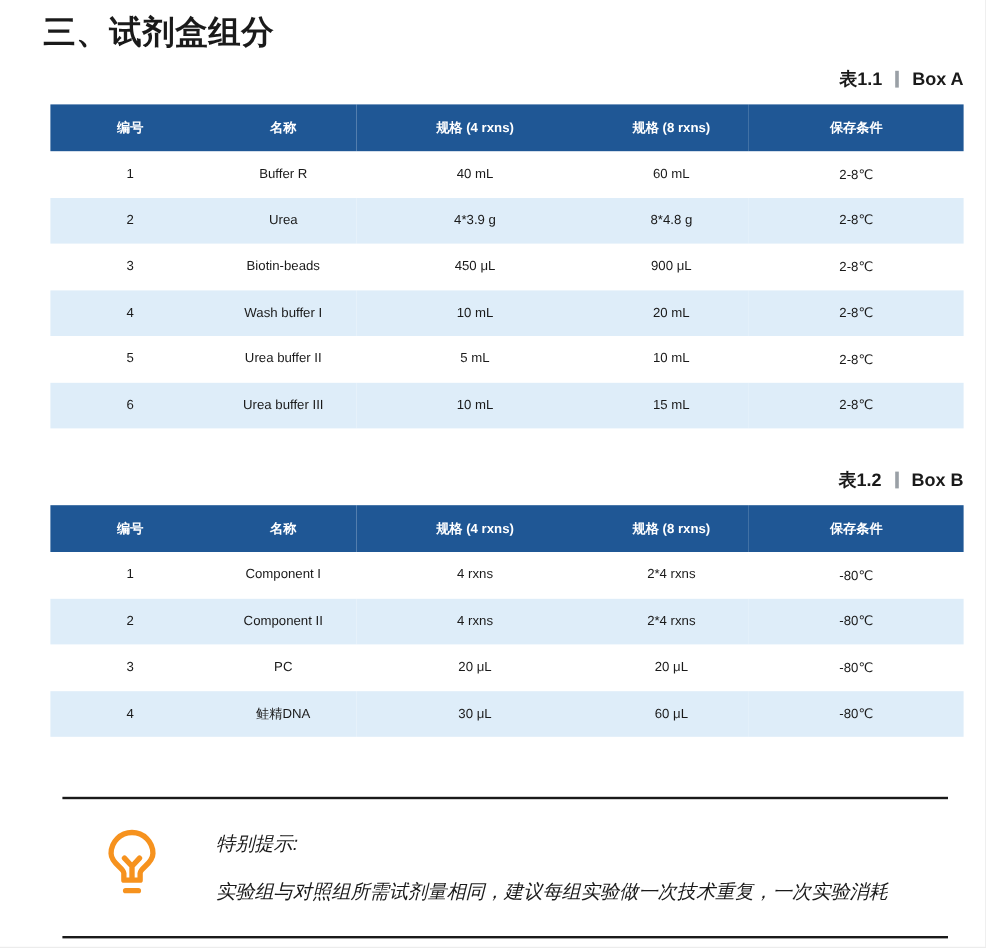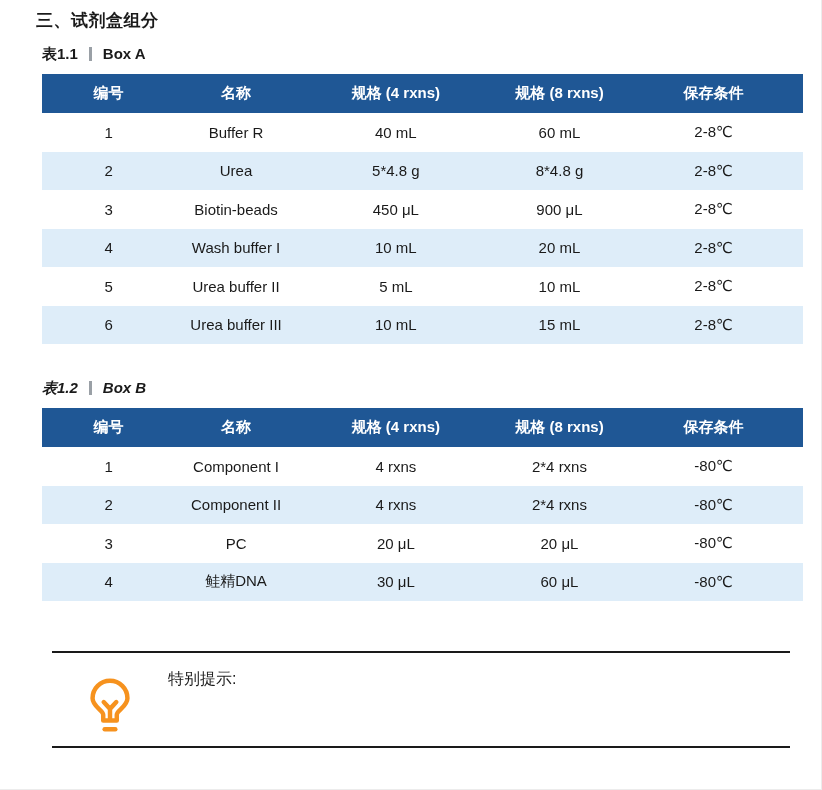--- a/index.html
+++ b/index.html
@@ -16,50 +16,50 @@
     font-family:"Liberation Sans","DejaVu Sans",sans-serif;
     color:var(--text);
     overflow:hidden;
   }
   .page{
     position:relative;width:822px;height:790px;background:#fff;
     border-right:1px solid #ececec;border-bottom:1px solid #ececec;
   }
   .doc-title{
     margin:0;padding:9px 0 0 36px;
-    font-size:17px;font-weight:700;letter-spacing:0.5px;
+    font-size:27px;font-weight:700;letter-spacing:0.5px;
   }
   .table-wrap{width:761px;margin-left:42px;}
   .caption{
-    text-align:left;font-size:15px;font-weight:700;
+    text-align:right;font-size:15px;font-weight:700;
     margin-top:13px;margin-bottom:11px;line-height:18px;
   }
   .caption-divider{
     display:inline-block;width:3px;height:14px;background:#9aa0a6;
     margin:0 11px;vertical-align:-2px;
   }
-  table{border-collapse:collapse;width:100%;table-layout:fixed;font-size:15px;}
+  table{border-collapse:collapse;width:100%;table-layout:fixed;font-size:11px;}
   col.c1{width:17.5%;} col.c2{width:16%;} col.c3{width:26%;}
   col.c4{width:17%;} col.c5{width:23.5%;}
   thead th{
     background:var(--header-bg);color:var(--header-text);
     font-weight:700;height:39px;text-align:center;padding:0;
   }
   tbody td{height:38.5px;text-align:center;font-weight:400;padding:0;}
   tbody tr:nth-child(even) td{background:var(--row-alt-bg);}
-  .gap-b .caption{margin-top:35px;font-style:italic;}
+  .gap-b .caption{margin-top:35px;}
   .tip{
     margin:50px 31px 0 52px;
     border-top:2px solid #1a1a1a;border-bottom:2px solid #1a1a1a;
     padding:12px 0 10px;
     display:flex;align-items:flex-start;
   }
   .tip-icon-box{width:116px;flex:0 0 116px;display:flex;justify-content:center;padding-top:9px;}
   .tip-text{font-size:16px;line-height:28px;}
-  .tip-text p{margin:0;}
+  .tip-text p{margin:12px;font-style:italic;}
 </style>
 </head>
 <body>
 
 <div class="page">
 
   <h1 class="doc-title">三、试剂盒组分</h1>
 
   <section class="table-wrap">
     <div class="caption">
@@ -86,21 +86,21 @@
         <tr>
           <td>1</td>
           <td>Buffer R</td>
           <td>40 mL</td>
           <td>60 mL</td>
           <td>2-8℃</td>
         </tr>
         <tr>
           <td>2</td>
           <td>Urea</td>
-          <td>5*4.8 g</td>
+          <td>4*3.9 g</td>
           <td>8*4.8 g</td>
           <td>2-8℃</td>
         </tr>
         <tr>
           <td>3</td>
           <td>Biotin-beads</td>
           <td>450 μL</td>
           <td>900 μL</td>
           <td>2-8℃</td>
         </tr>
@@ -186,16 +186,17 @@
   <section class="tip">
     <div class="tip-icon-box">
       <svg width="62" height="62" viewBox="0 0 64 64" fill="none" stroke="#f6921e" stroke-width="4.6" stroke-linecap="round" stroke-linejoin="round">
         <path d="M25 48 L25 42 C25 37.5 14 33.5 14 25 A18 18 0 1 1 50 25 C50 33.5 39 37.5 39 42 L39 48 Z"></path>
         <path d="M32 47 L32 36 M32 36 L25.5 29 M32 36 L38.5 29"></path>
         <path d="M26.5 57 L37.5 57"></path>
       </svg>
     </div>
     <div class="tip-text">
       <p>特别提示:</p>
+      <p>实验组与对照组所需试剂量相同，建议每组实验做一次技术重复，一次实验消耗</p>
     </div>
   </section>
 
 </div>
 
 </body></html>

